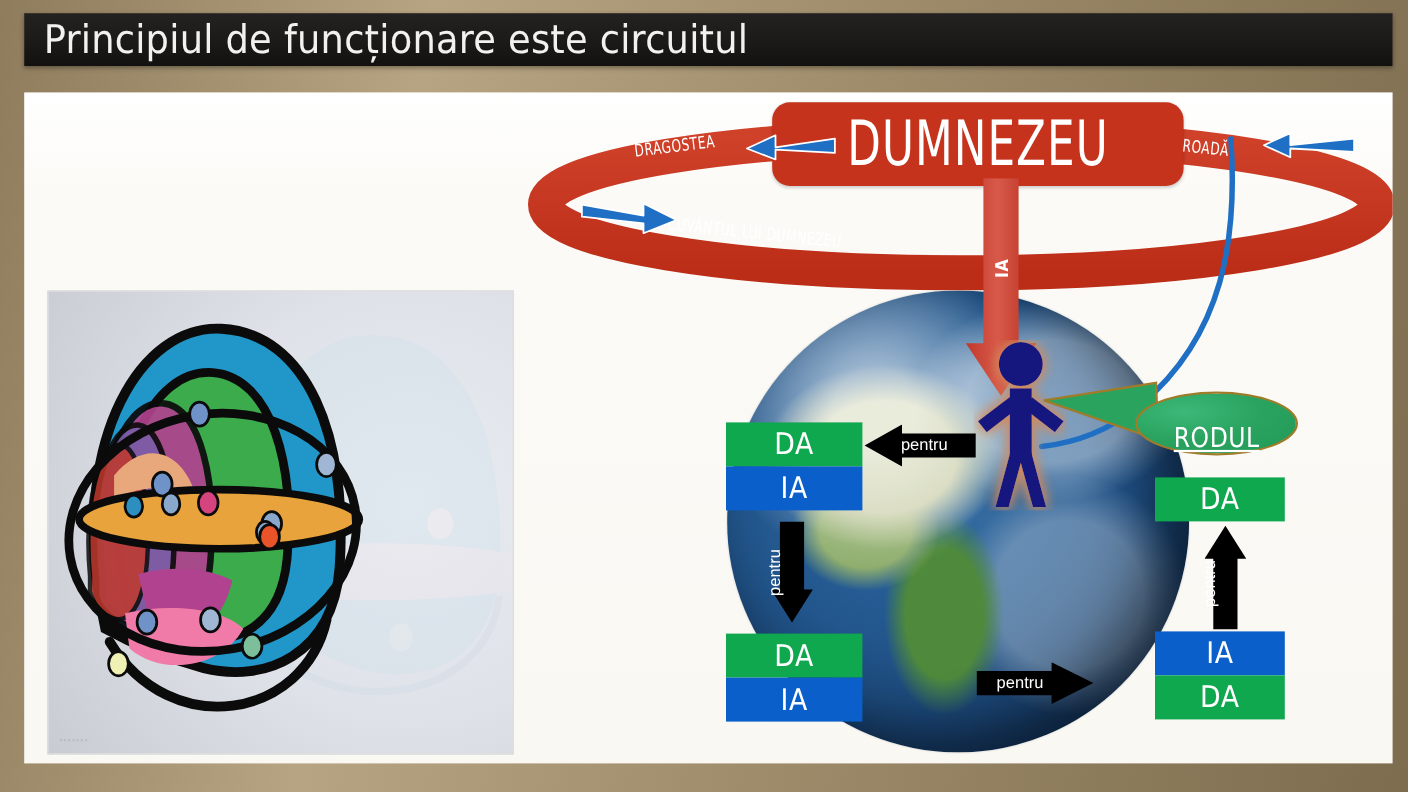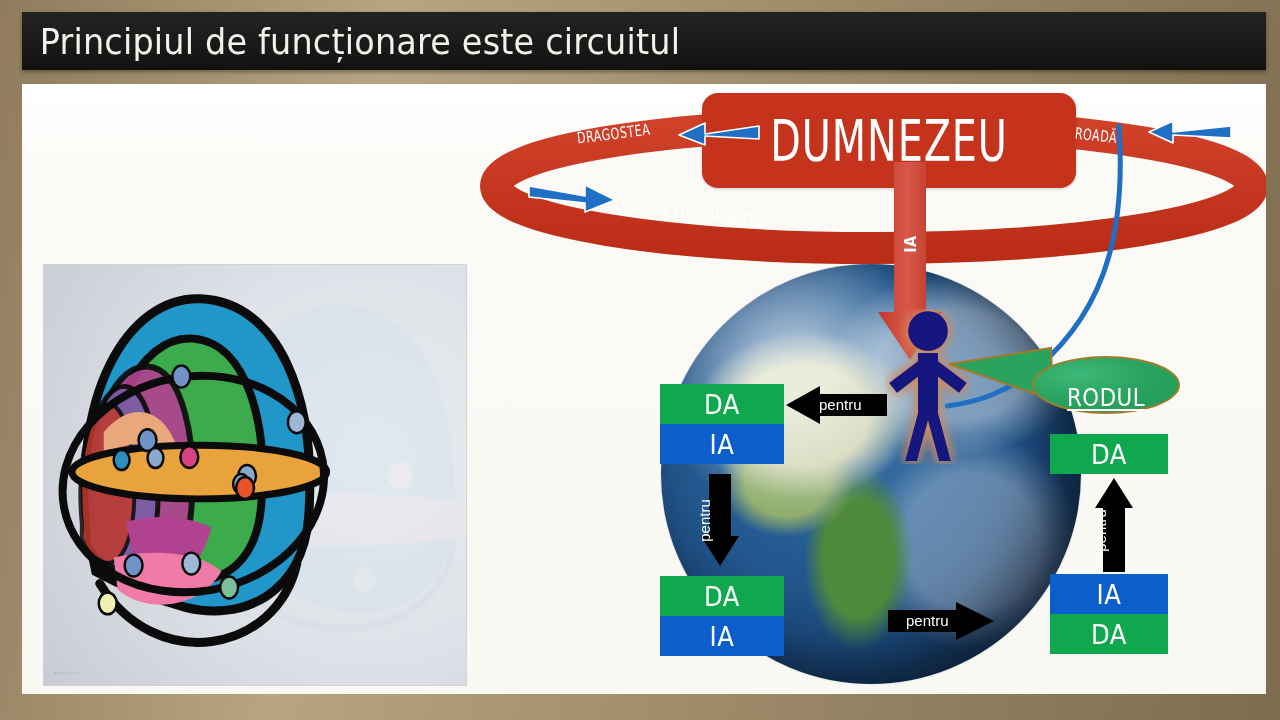--- a/index.html
+++ b/index.html
@@ -10,21 +10,21 @@
   body { background: #9d8b6a; }
 
   
   .slide-frame {
     position: absolute; inset: 0; width: 1280px; height: 720px;
     background: linear-gradient(100deg,#8e7c5c 0%, #b6a482 28%, #9c8a69 60%, #7d6c4e 100%);
   }
 
   
   .title-bar {
-    position: absolute; left: 22px; top: 12px; width: 1244px; height: 58px;
+    position: absolute; left: 22px; top: 12px; width: 1244px; height: 48px;
     background: linear-gradient(180deg,#242220 0%, #1b1a18 55%, #121110 100%);
     display: flex; align-items: center;
     box-shadow: 0 2px 4px rgba(0,0,0,.35);
   }
   .title-text {
     color: #f3f1ee; font-size: 36px; letter-spacing: .2px;
     font-family: "DejaVu Sans", sans-serif; font-weight: 400;
     padding-left: 19px; white-space: nowrap;
     transform: scaleX(.93); transform-origin: left center;
   }
@@ -67,21 +67,21 @@
       radial-gradient(circle at 40% 38%, #2f6ea8 0%, #22568c 44%, #173e6b 72%, #0d2744 100%);
     box-shadow: inset -26px -18px 48px rgba(0,0,0,.45), 0 0 2px rgba(0,0,0,.2);
   }
 
   
   .ring-wrap { position: absolute; left: 12px; top: 20px; width: 790px; height: 150px; }
   .ring-wrap svg { display:block; }
 
   
   .dumnezeu-box {
-    position: absolute; left: 235px; top: 9px; width: 374px; height: 95px;
+    position: absolute; left: 235px; top: 9px; width: 374px; height: 76px;
     background: #c5331c; border-radius: 16px;
     display: flex; align-items: center; justify-content: center;
     box-shadow: 0 1px 3px rgba(0,0,0,.18);
   }
   .dumnezeu-text {
     color: #ffffff; font-size: 48px; letter-spacing: 1px;
     font-family: "DejaVu Sans Condensed","DejaVu Sans", sans-serif;
     transform: scaleX(.92) scaleY(1.18); transform-origin: center;
     white-space: nowrap;
   }

